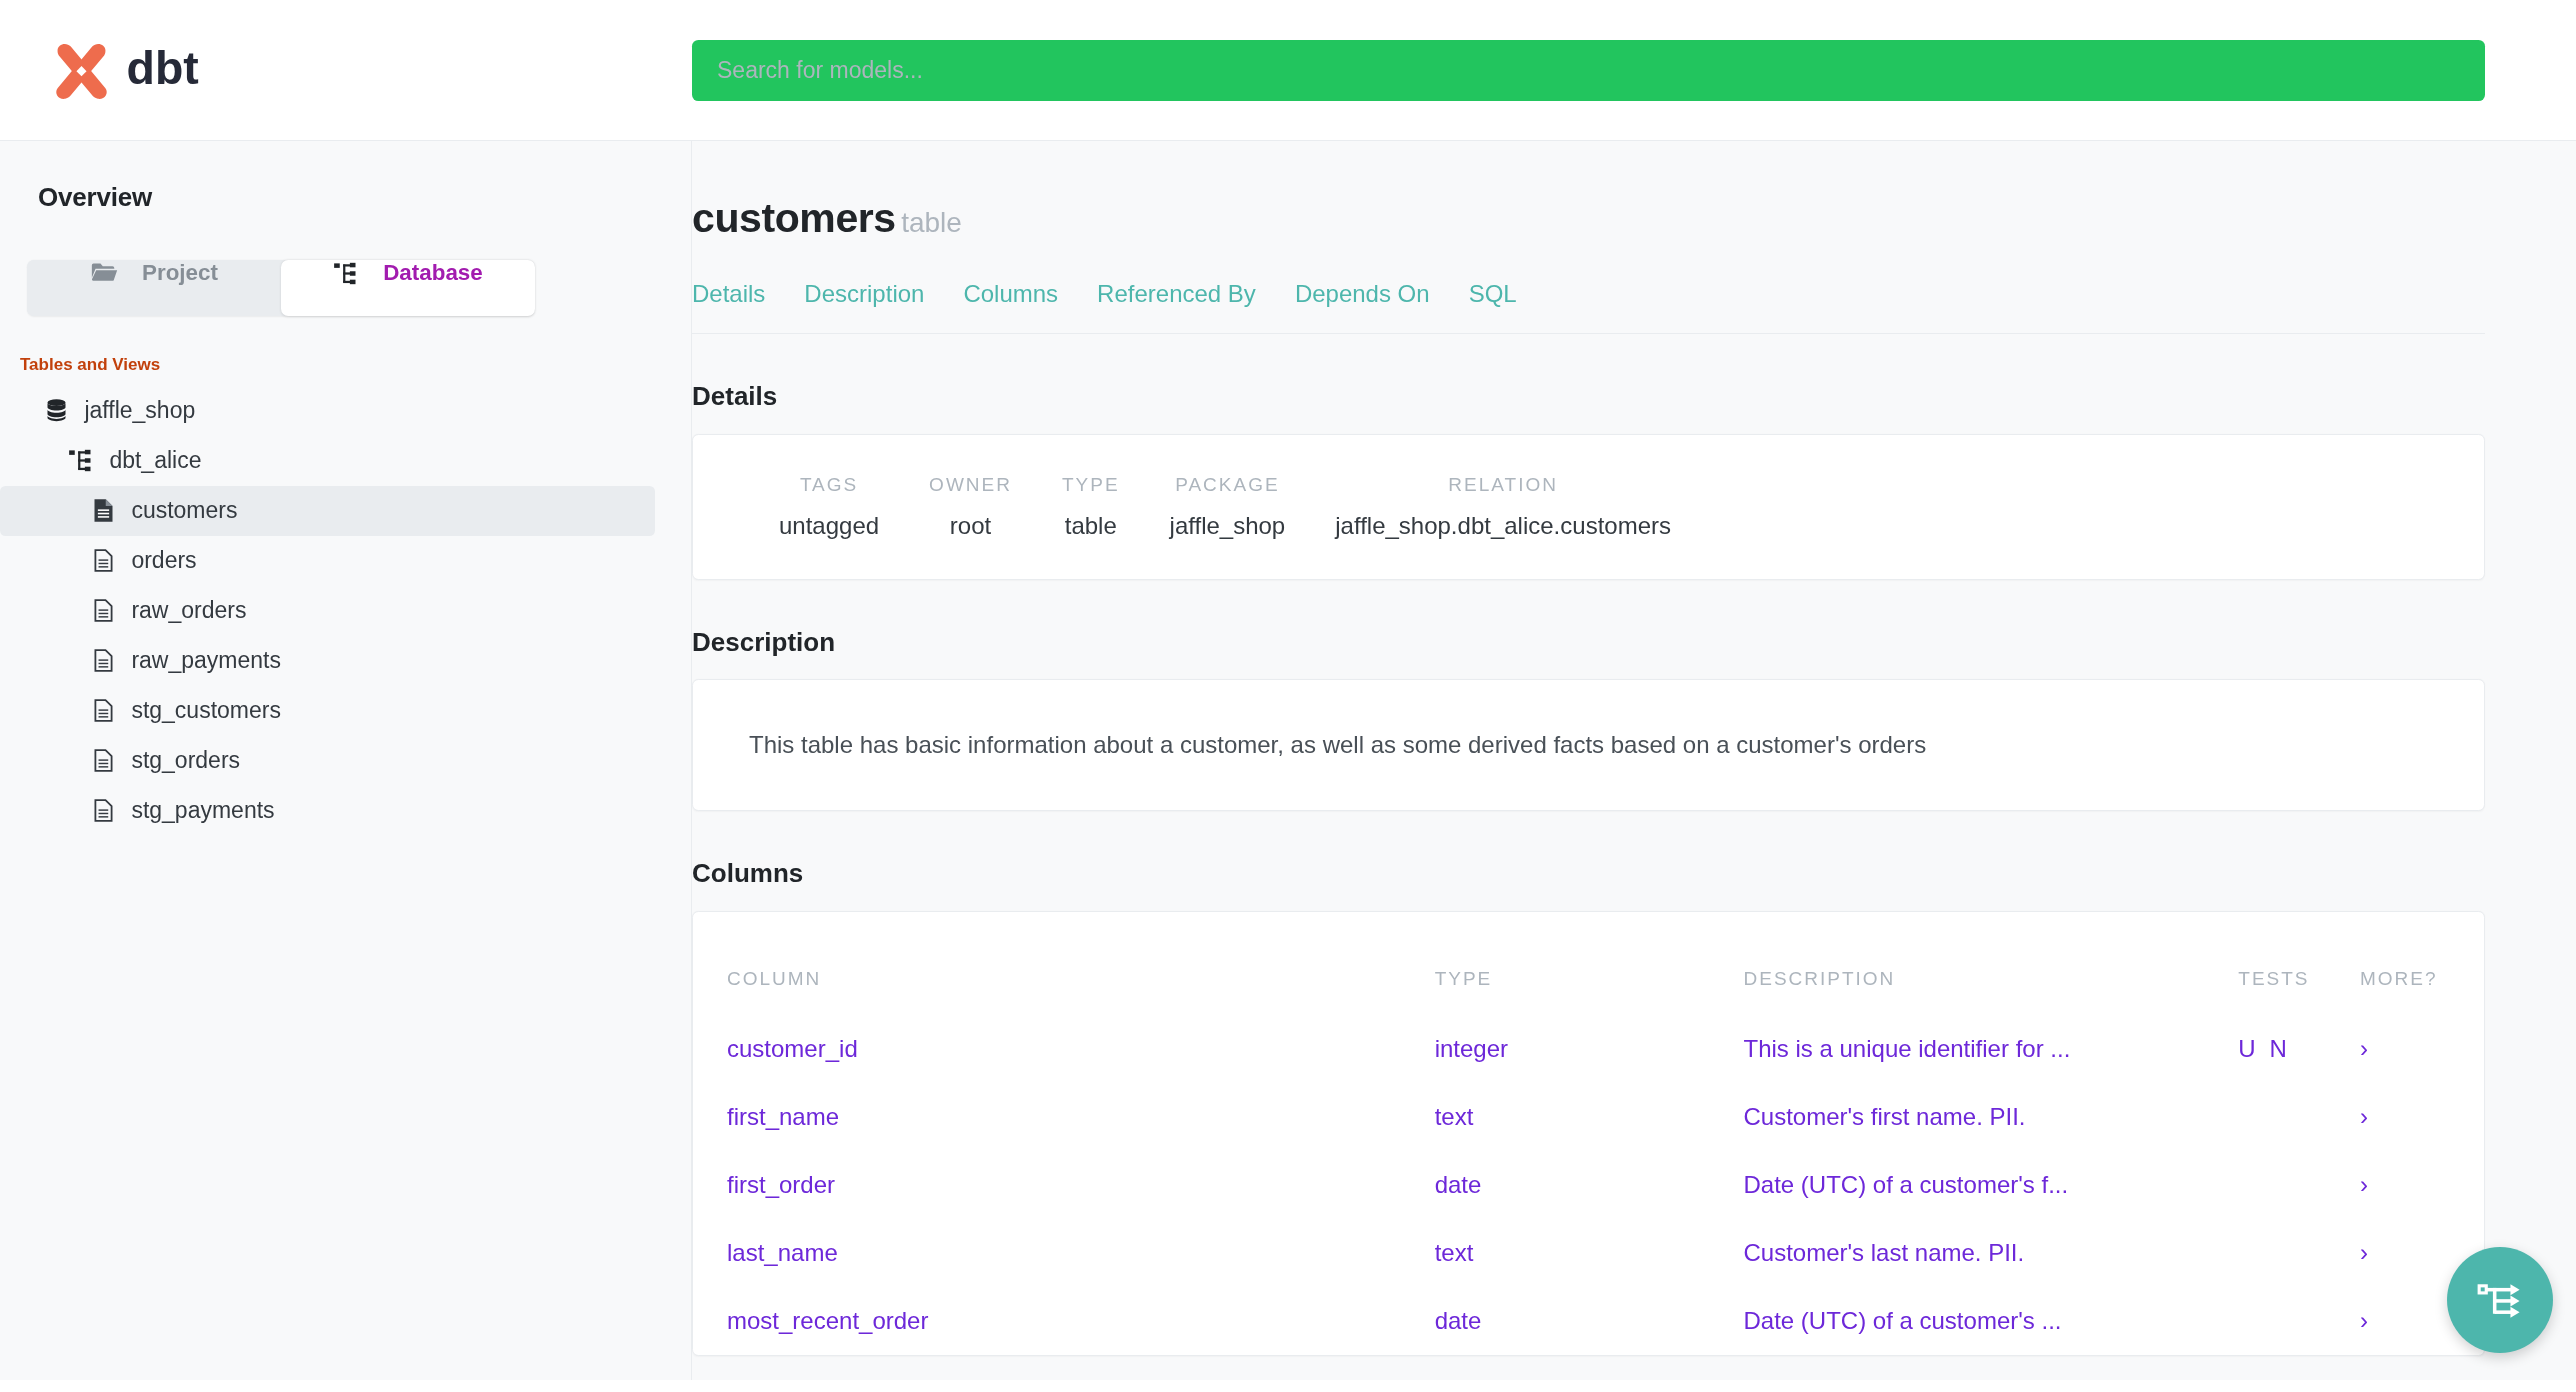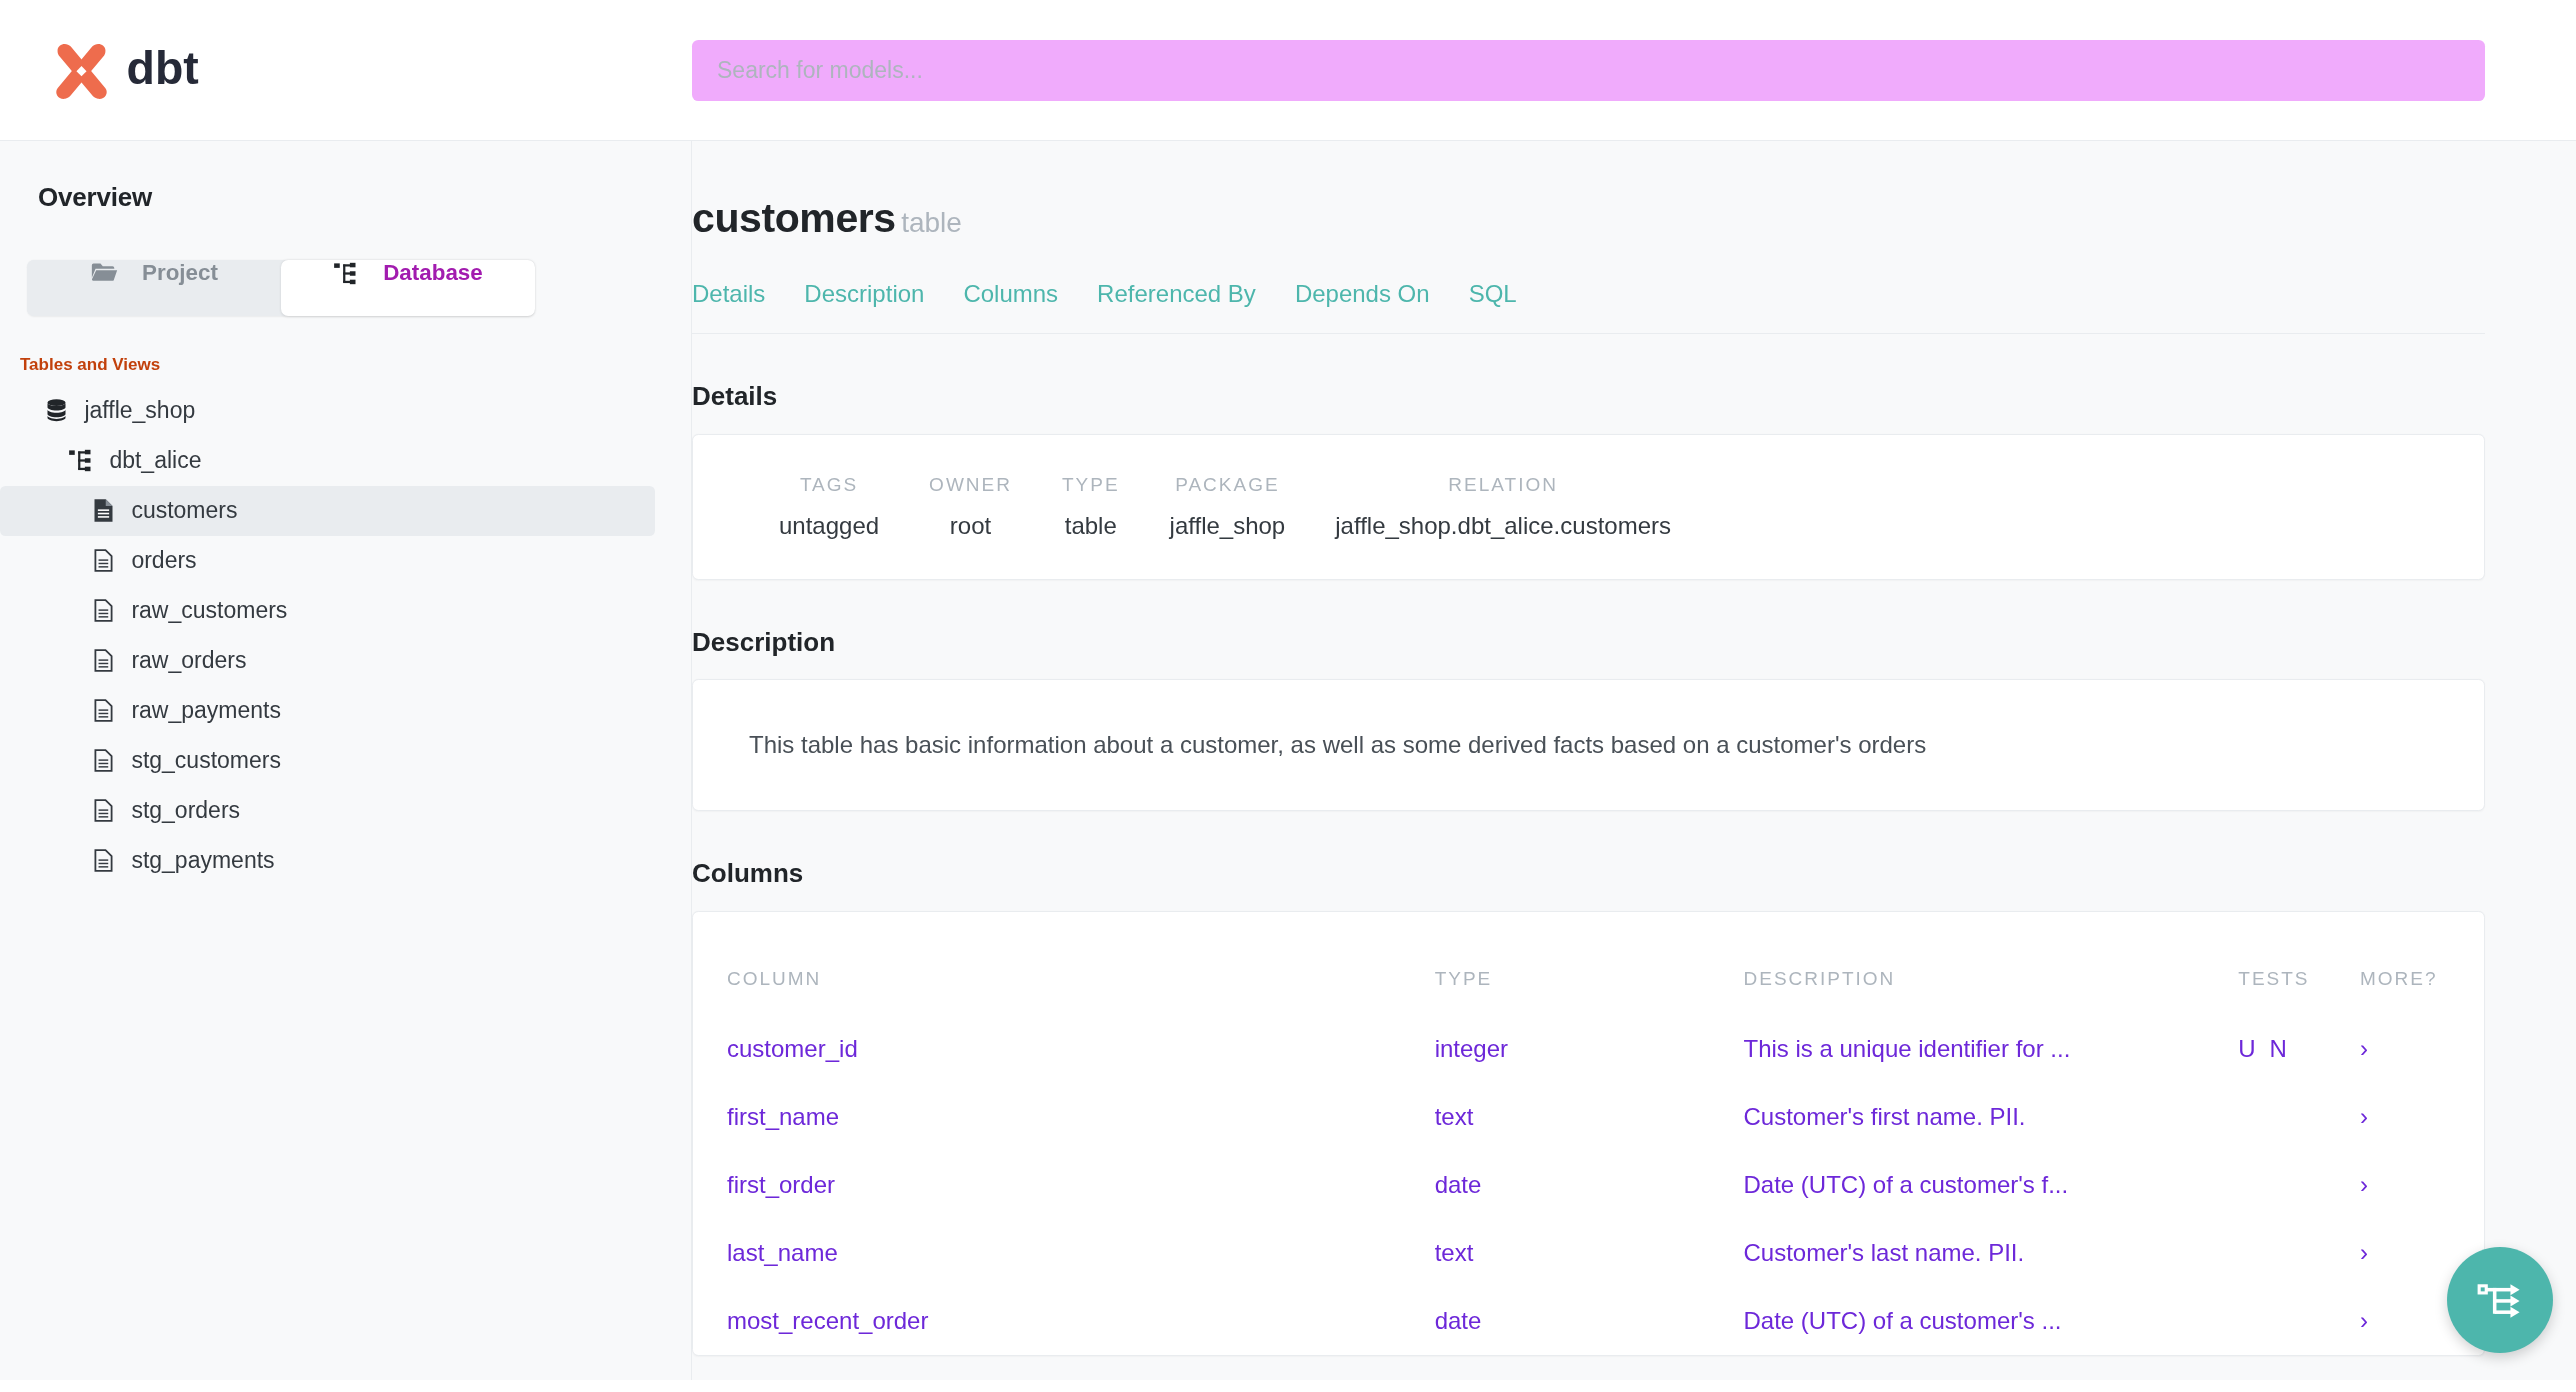--- a/index.html
+++ b/index.html
@@ -22,21 +22,21 @@
   .logo-wrap {
     width: 692px; padding-left: 50px;
     display: flex; align-items: center; gap: 12.6px;
   }
   .logo-mark { width: 63px; height: 63px; display:block; }
   .logo-text { display: block; height: 50px; }
 
   .search-area { flex: 1; padding-right: 91px; }
   .search-input {
     width: 100%; height: 61px;
-    background: #f0abfc;
+    background: #22c55e;
     border: none; border-radius: 6.3px;
     padding: 0 25px;
     font-family: "Liberation Sans", sans-serif;
     font-size: 23px; color: #343a40;
     outline: none;
   }
   .search-input::placeholder { color: #adb5bd; }
 
   
   .body { flex: 1; display: flex; min-height: 0; }
@@ -270,29 +270,20 @@
         <div class="tree-row lvl3">
           <svg class="tree-ico" viewBox="0 0 24 24">
             <path d="M4.8 2.8 h9 l5.4 5.4 v13 h-14.4 Z" fill="none" stroke="#343a40" stroke-width="1.6"></path>
             <rect x="7.6" y="11" width="8.6" height="1.3" fill="#343a40"></rect>
             <rect x="7.6" y="14" width="8.6" height="1.3" fill="#343a40"></rect>
             <rect x="7.6" y="17" width="8.6" height="1.3" fill="#343a40"></rect>
           </svg>
           <span>orders</span>
         </div>
 
-        <div class="tree-row lvl3">
-          <svg class="tree-ico" viewBox="0 0 24 24">
-            <path d="M4.8 2.8 h9 l5.4 5.4 v13 h-14.4 Z" fill="none" stroke="#343a40" stroke-width="1.6"></path>
-            <rect x="7.6" y="11" width="8.6" height="1.3" fill="#343a40"></rect>
-            <rect x="7.6" y="14" width="8.6" height="1.3" fill="#343a40"></rect>
-            <rect x="7.6" y="17" width="8.6" height="1.3" fill="#343a40"></rect>
-          </svg>
-          <span>raw_customers</span>
-        </div>
 
         <div class="tree-row lvl3">
           <svg class="tree-ico" viewBox="0 0 24 24">
             <path d="M4.8 2.8 h9 l5.4 5.4 v13 h-14.4 Z" fill="none" stroke="#343a40" stroke-width="1.6"></path>
             <rect x="7.6" y="11" width="8.6" height="1.3" fill="#343a40"></rect>
             <rect x="7.6" y="14" width="8.6" height="1.3" fill="#343a40"></rect>
             <rect x="7.6" y="17" width="8.6" height="1.3" fill="#343a40"></rect>
           </svg>
           <span>raw_orders</span>
         </div>

